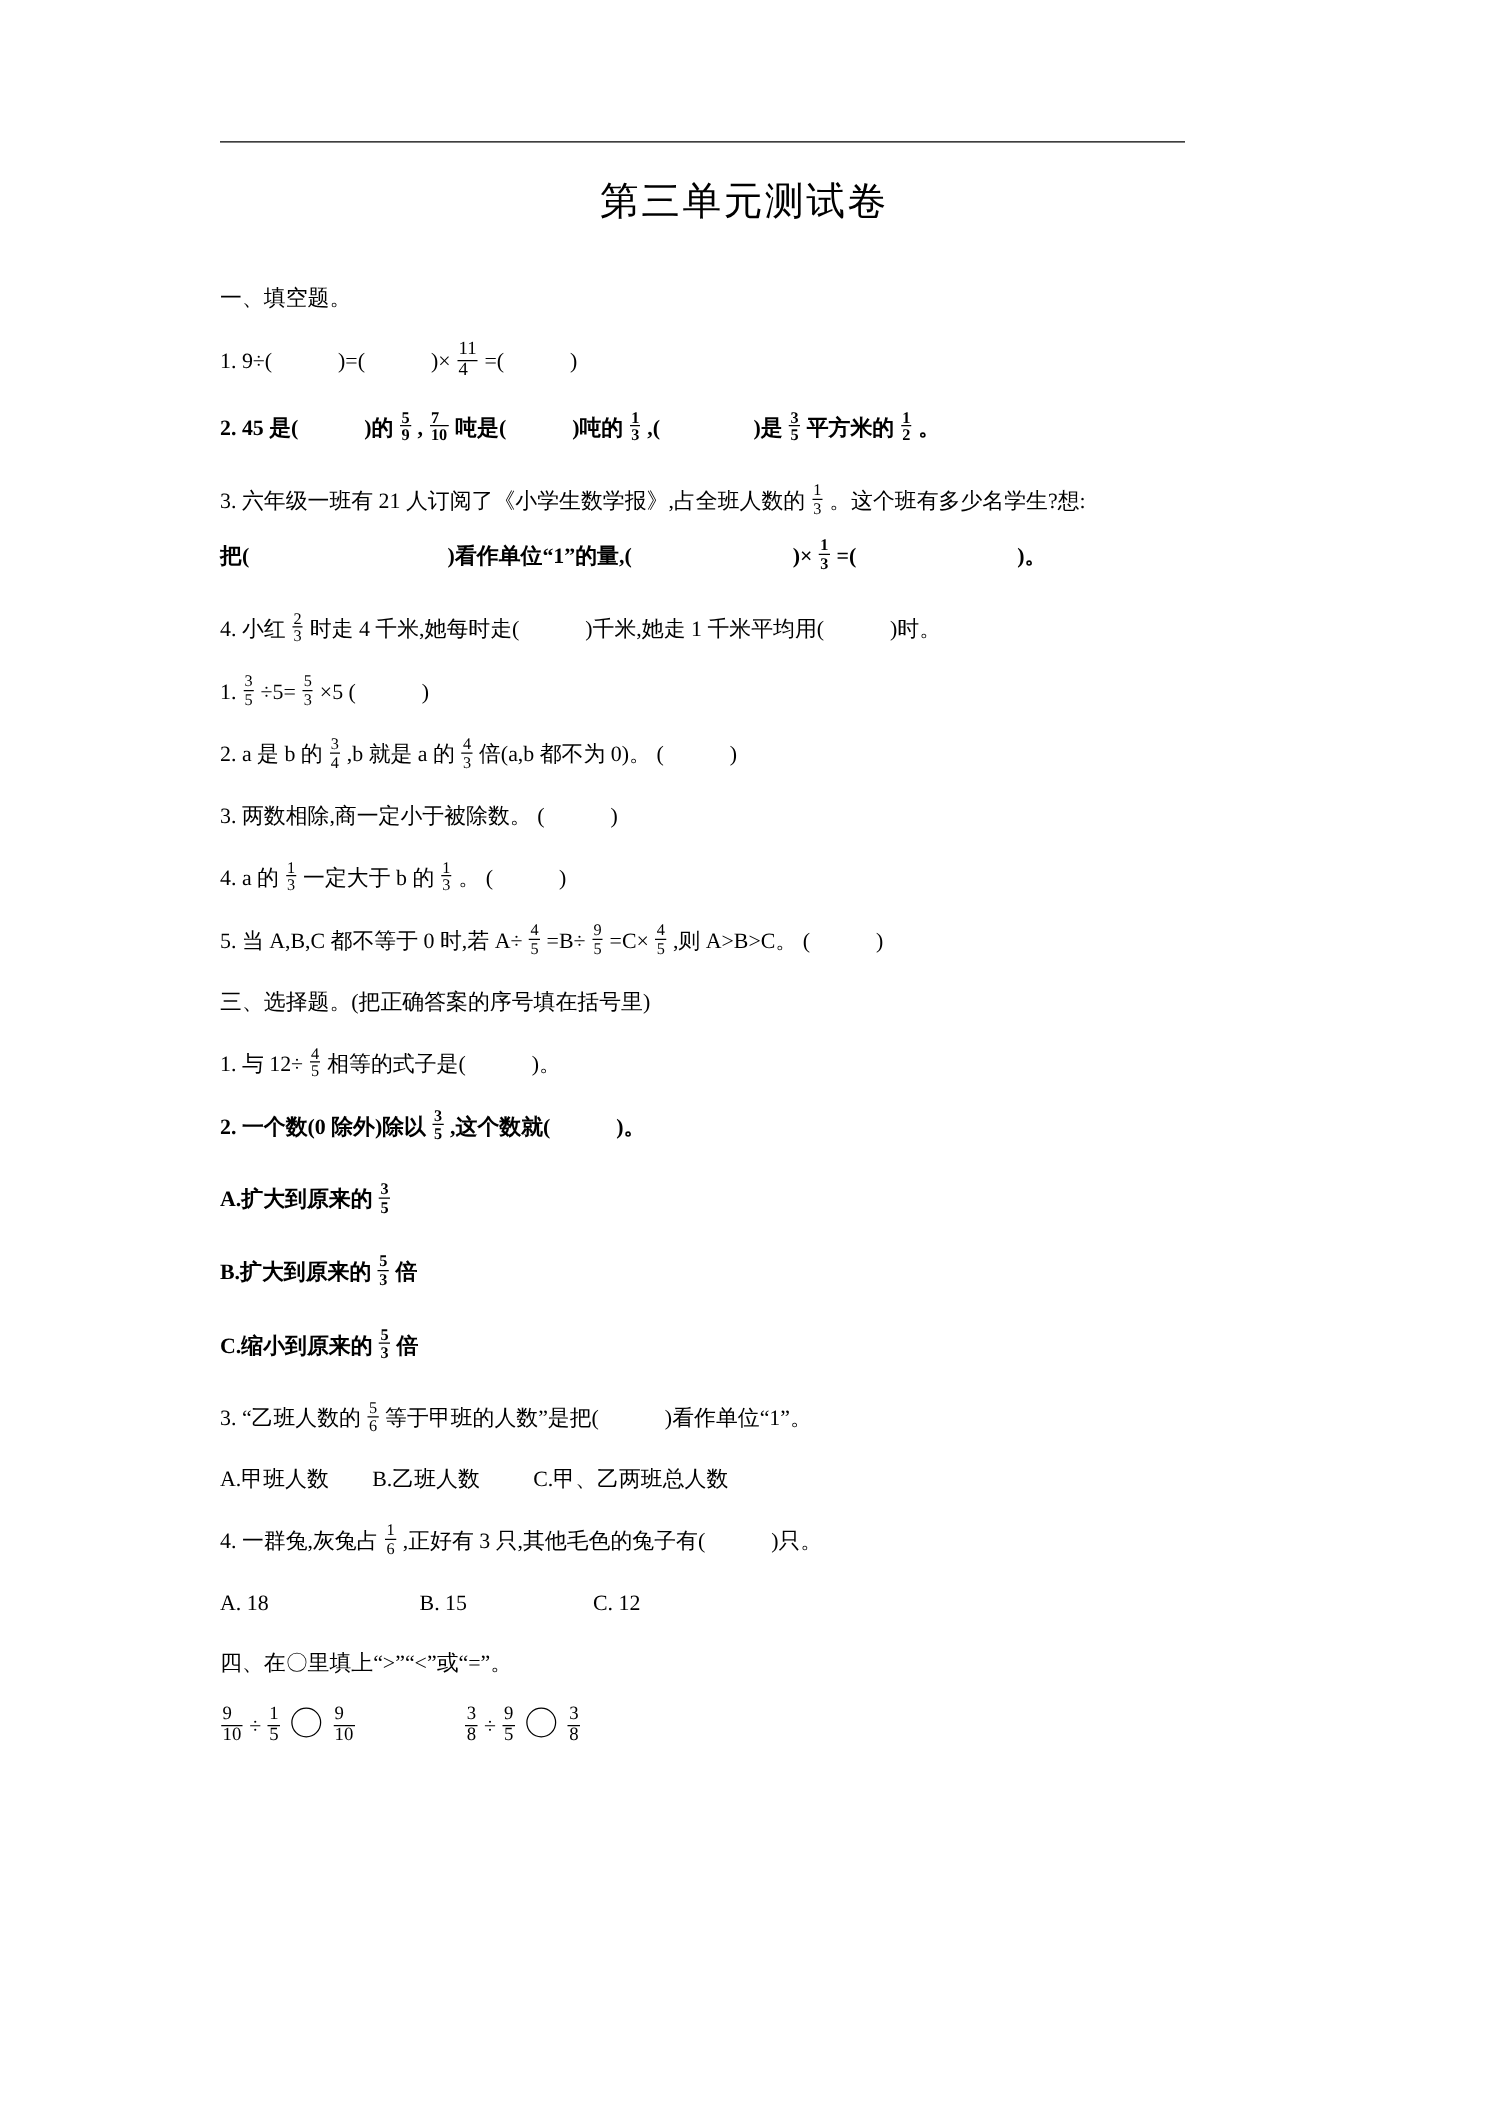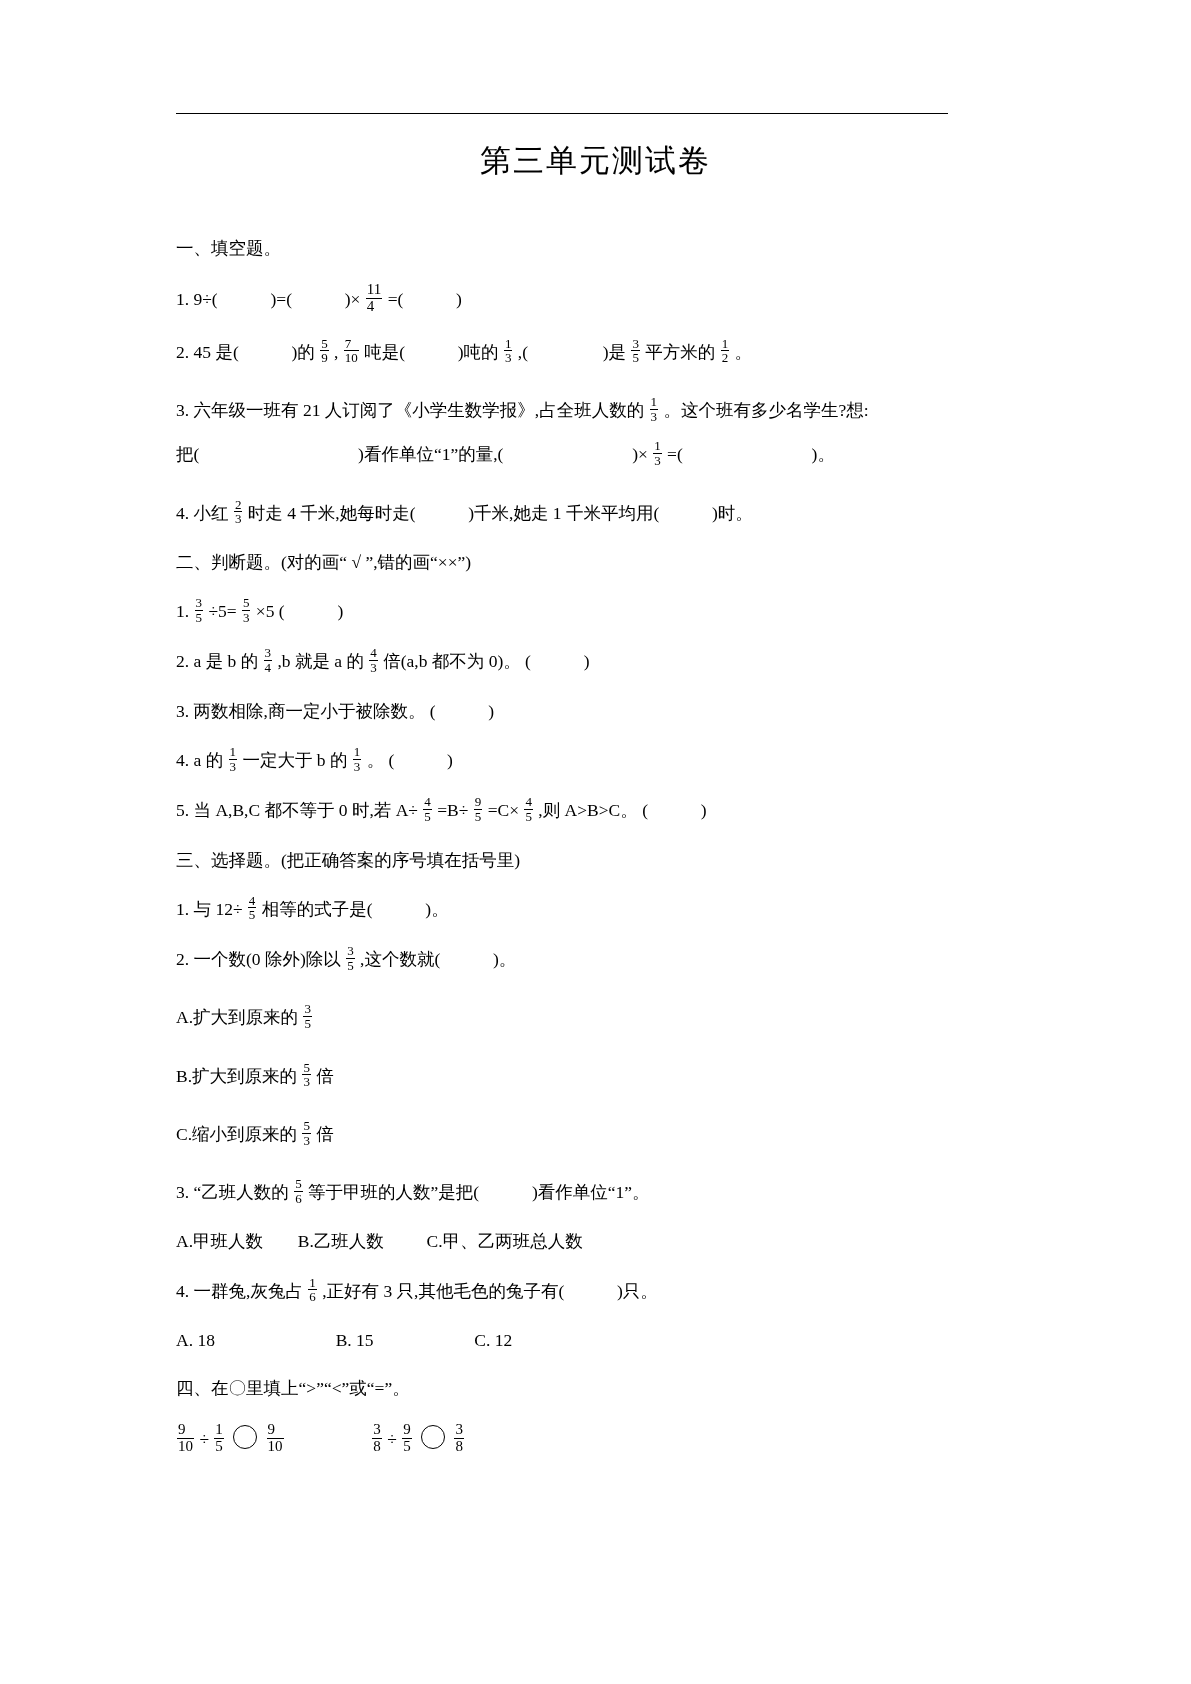--- a/index.html
+++ b/index.html
@@ -34,31 +34,31 @@
     left: 0;
     width: 1191px;
     text-align: center;
     font-size: 31px;
     letter-spacing: 2px;
     font-family: "Liberation Serif", serif;
   }
   .content {
     position: absolute;
     left: 176px;
-    top: 235px;
+    top: 225px;
     width: 790px;
     font-size: 17.5px;
     line-height: 1.5;
   }
   .line {
     margin-bottom: 22px;
     white-space: nowrap;
   }
   .line.tight { margin-bottom: 16px; }
-  .line.loose { margin-bottom: 30px; }
+  .line.loose { margin-bottom: 30px; font-weight: bold; }
   
   .frac {
     display: inline-block;
     vertical-align: -0.42em;
     text-align: left;
     font-size: 13px;
     line-height: 1.05;
     margin: 0 1px;
     position: relative;
     top: -1px;
@@ -166,21 +166,20 @@
       <span>4.</span>
       <span>小红</span>
       <span class="frac"><span class="num">2</span><span class="den">3</span></span>
       <span>时走 4 千米,她每时走(</span>
       <span class="blank-sm"></span>
       <span>)千米,她走 1 千米平均用(</span>
       <span class="blank-sm"></span>
       <span>)时。</span>
     </div>
 
-    <div class="line">二、判断题。(对的画“ √  ”,错的画“××”)</div>
 
     <div class="line">
       <span>1.</span>
       <span class="frac"><span class="num">3</span><span class="den">5</span></span>
       <span>÷5=</span>
       <span class="frac"><span class="num">5</span><span class="den">3</span></span>
       <span>×5  (</span>
       <span class="blank-sm"></span>
       <span>)</span>
     </div>

